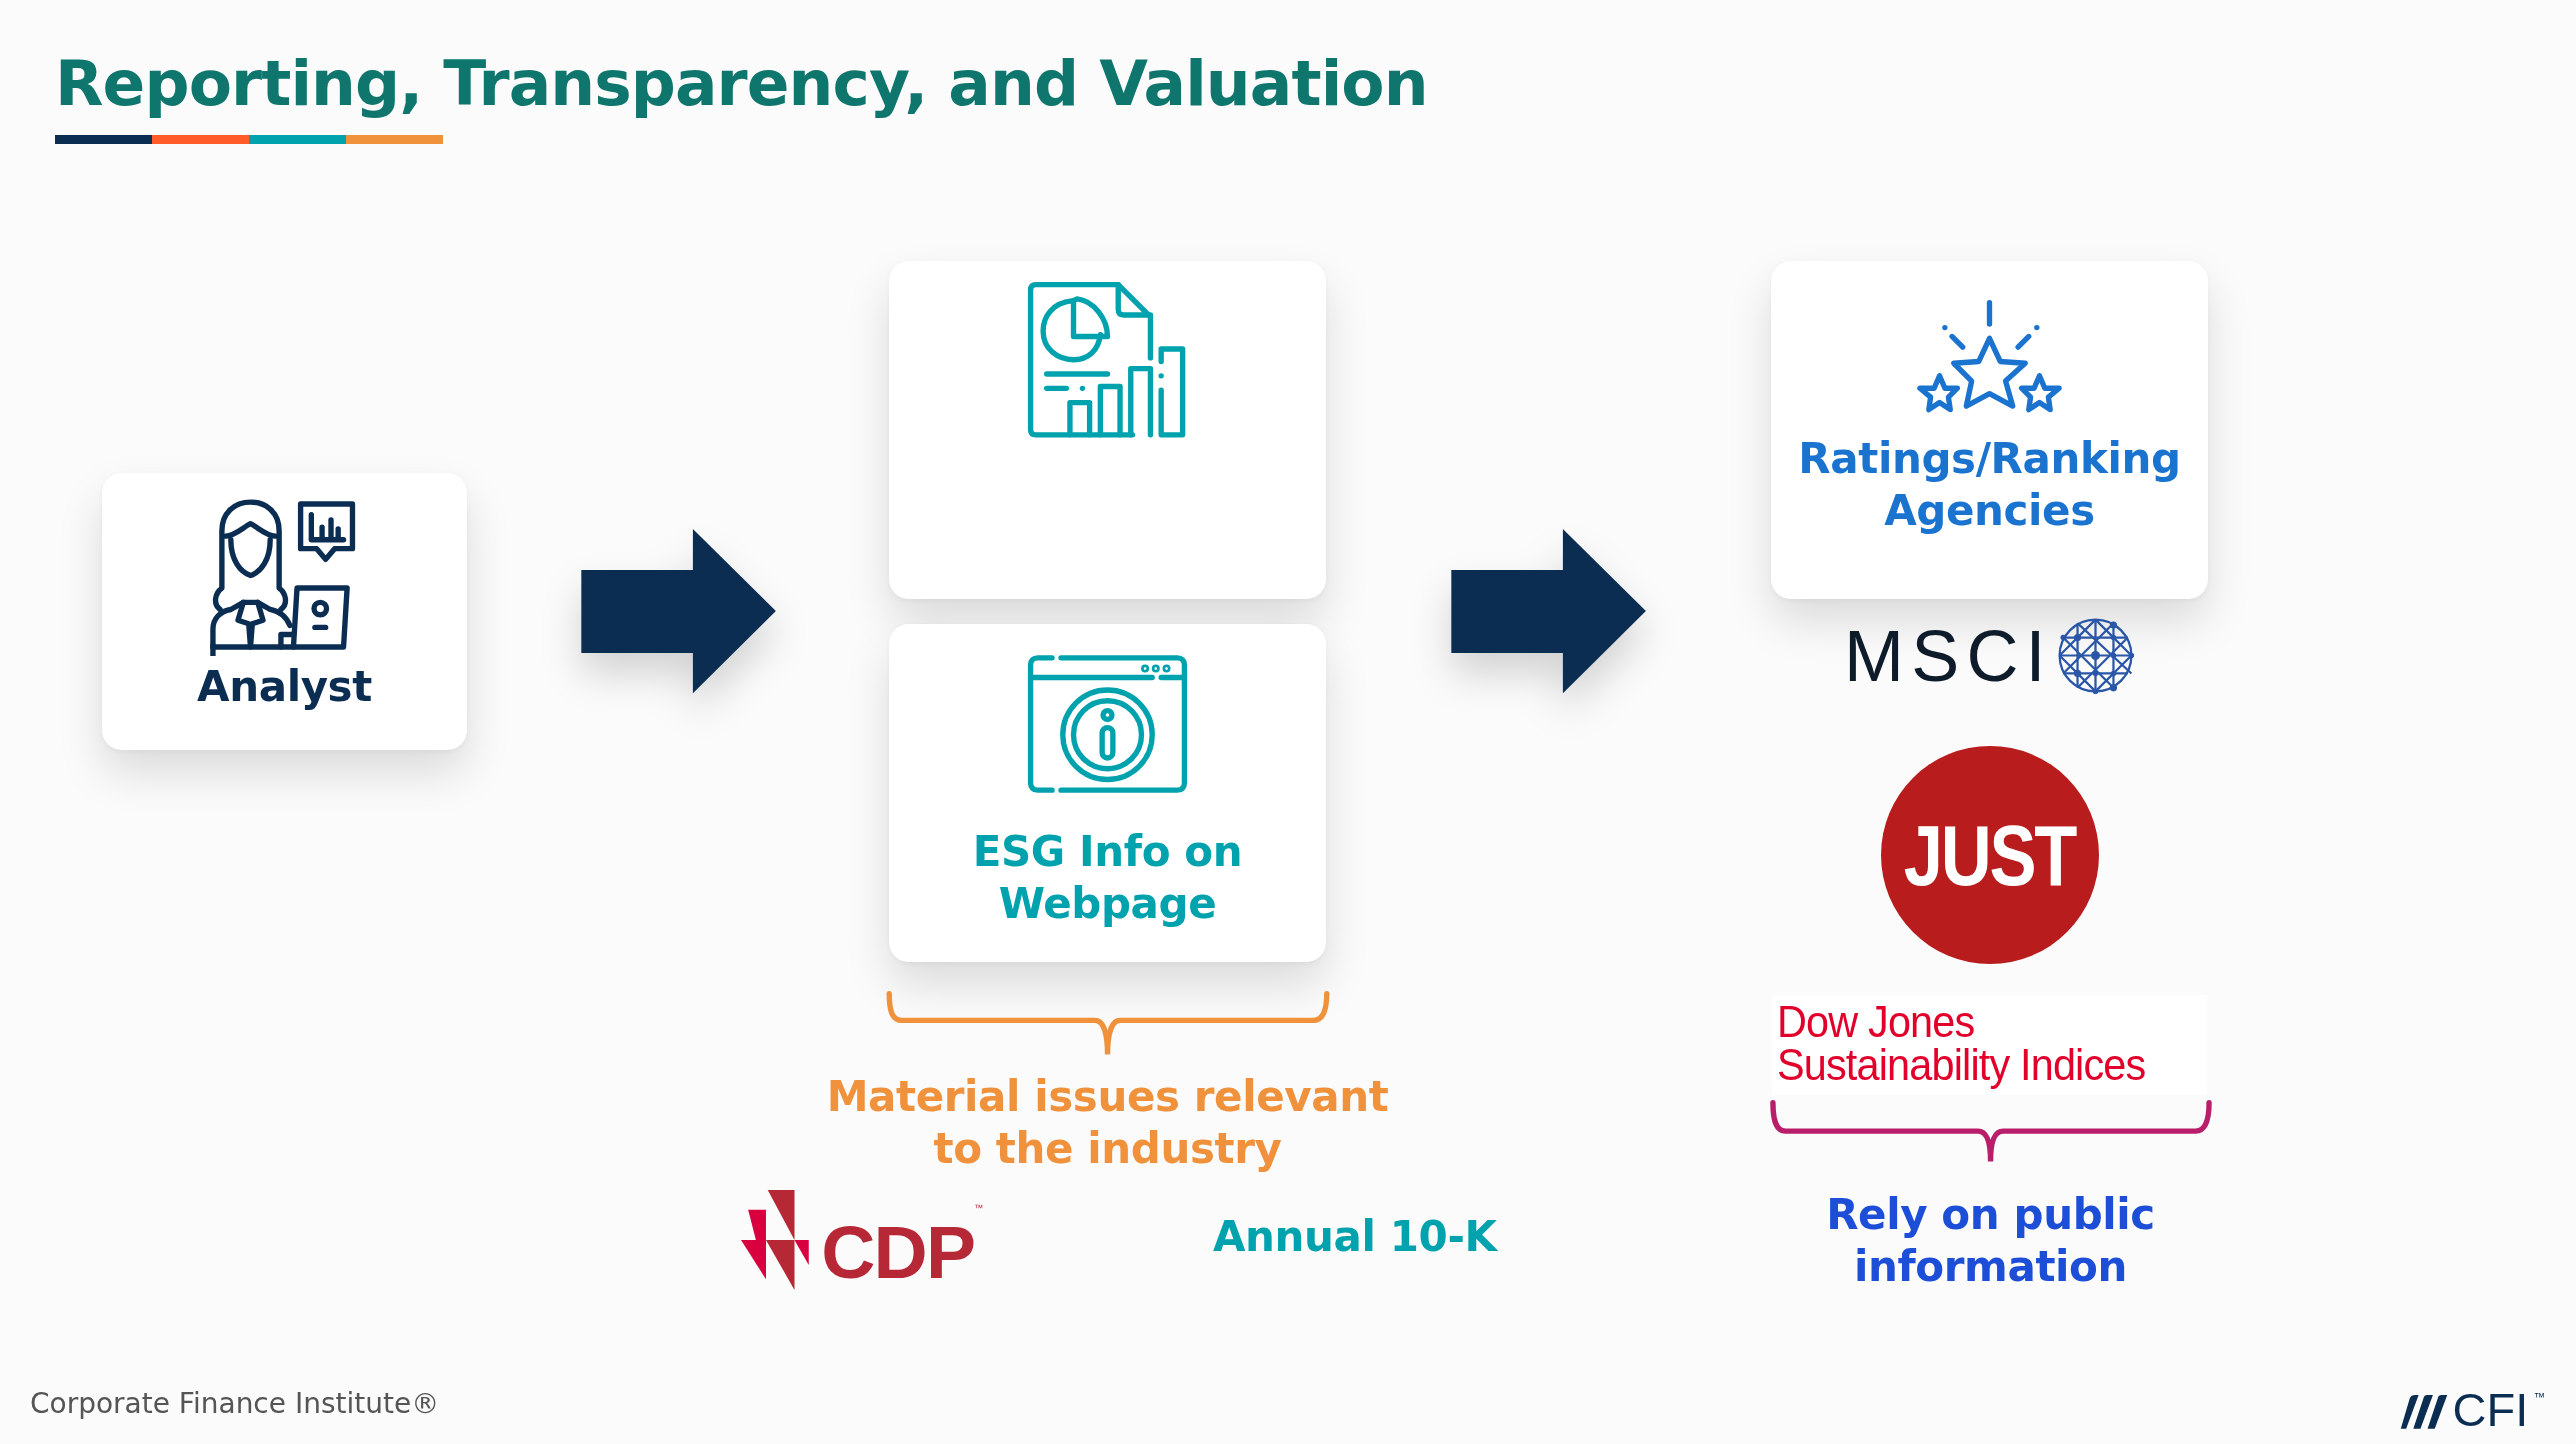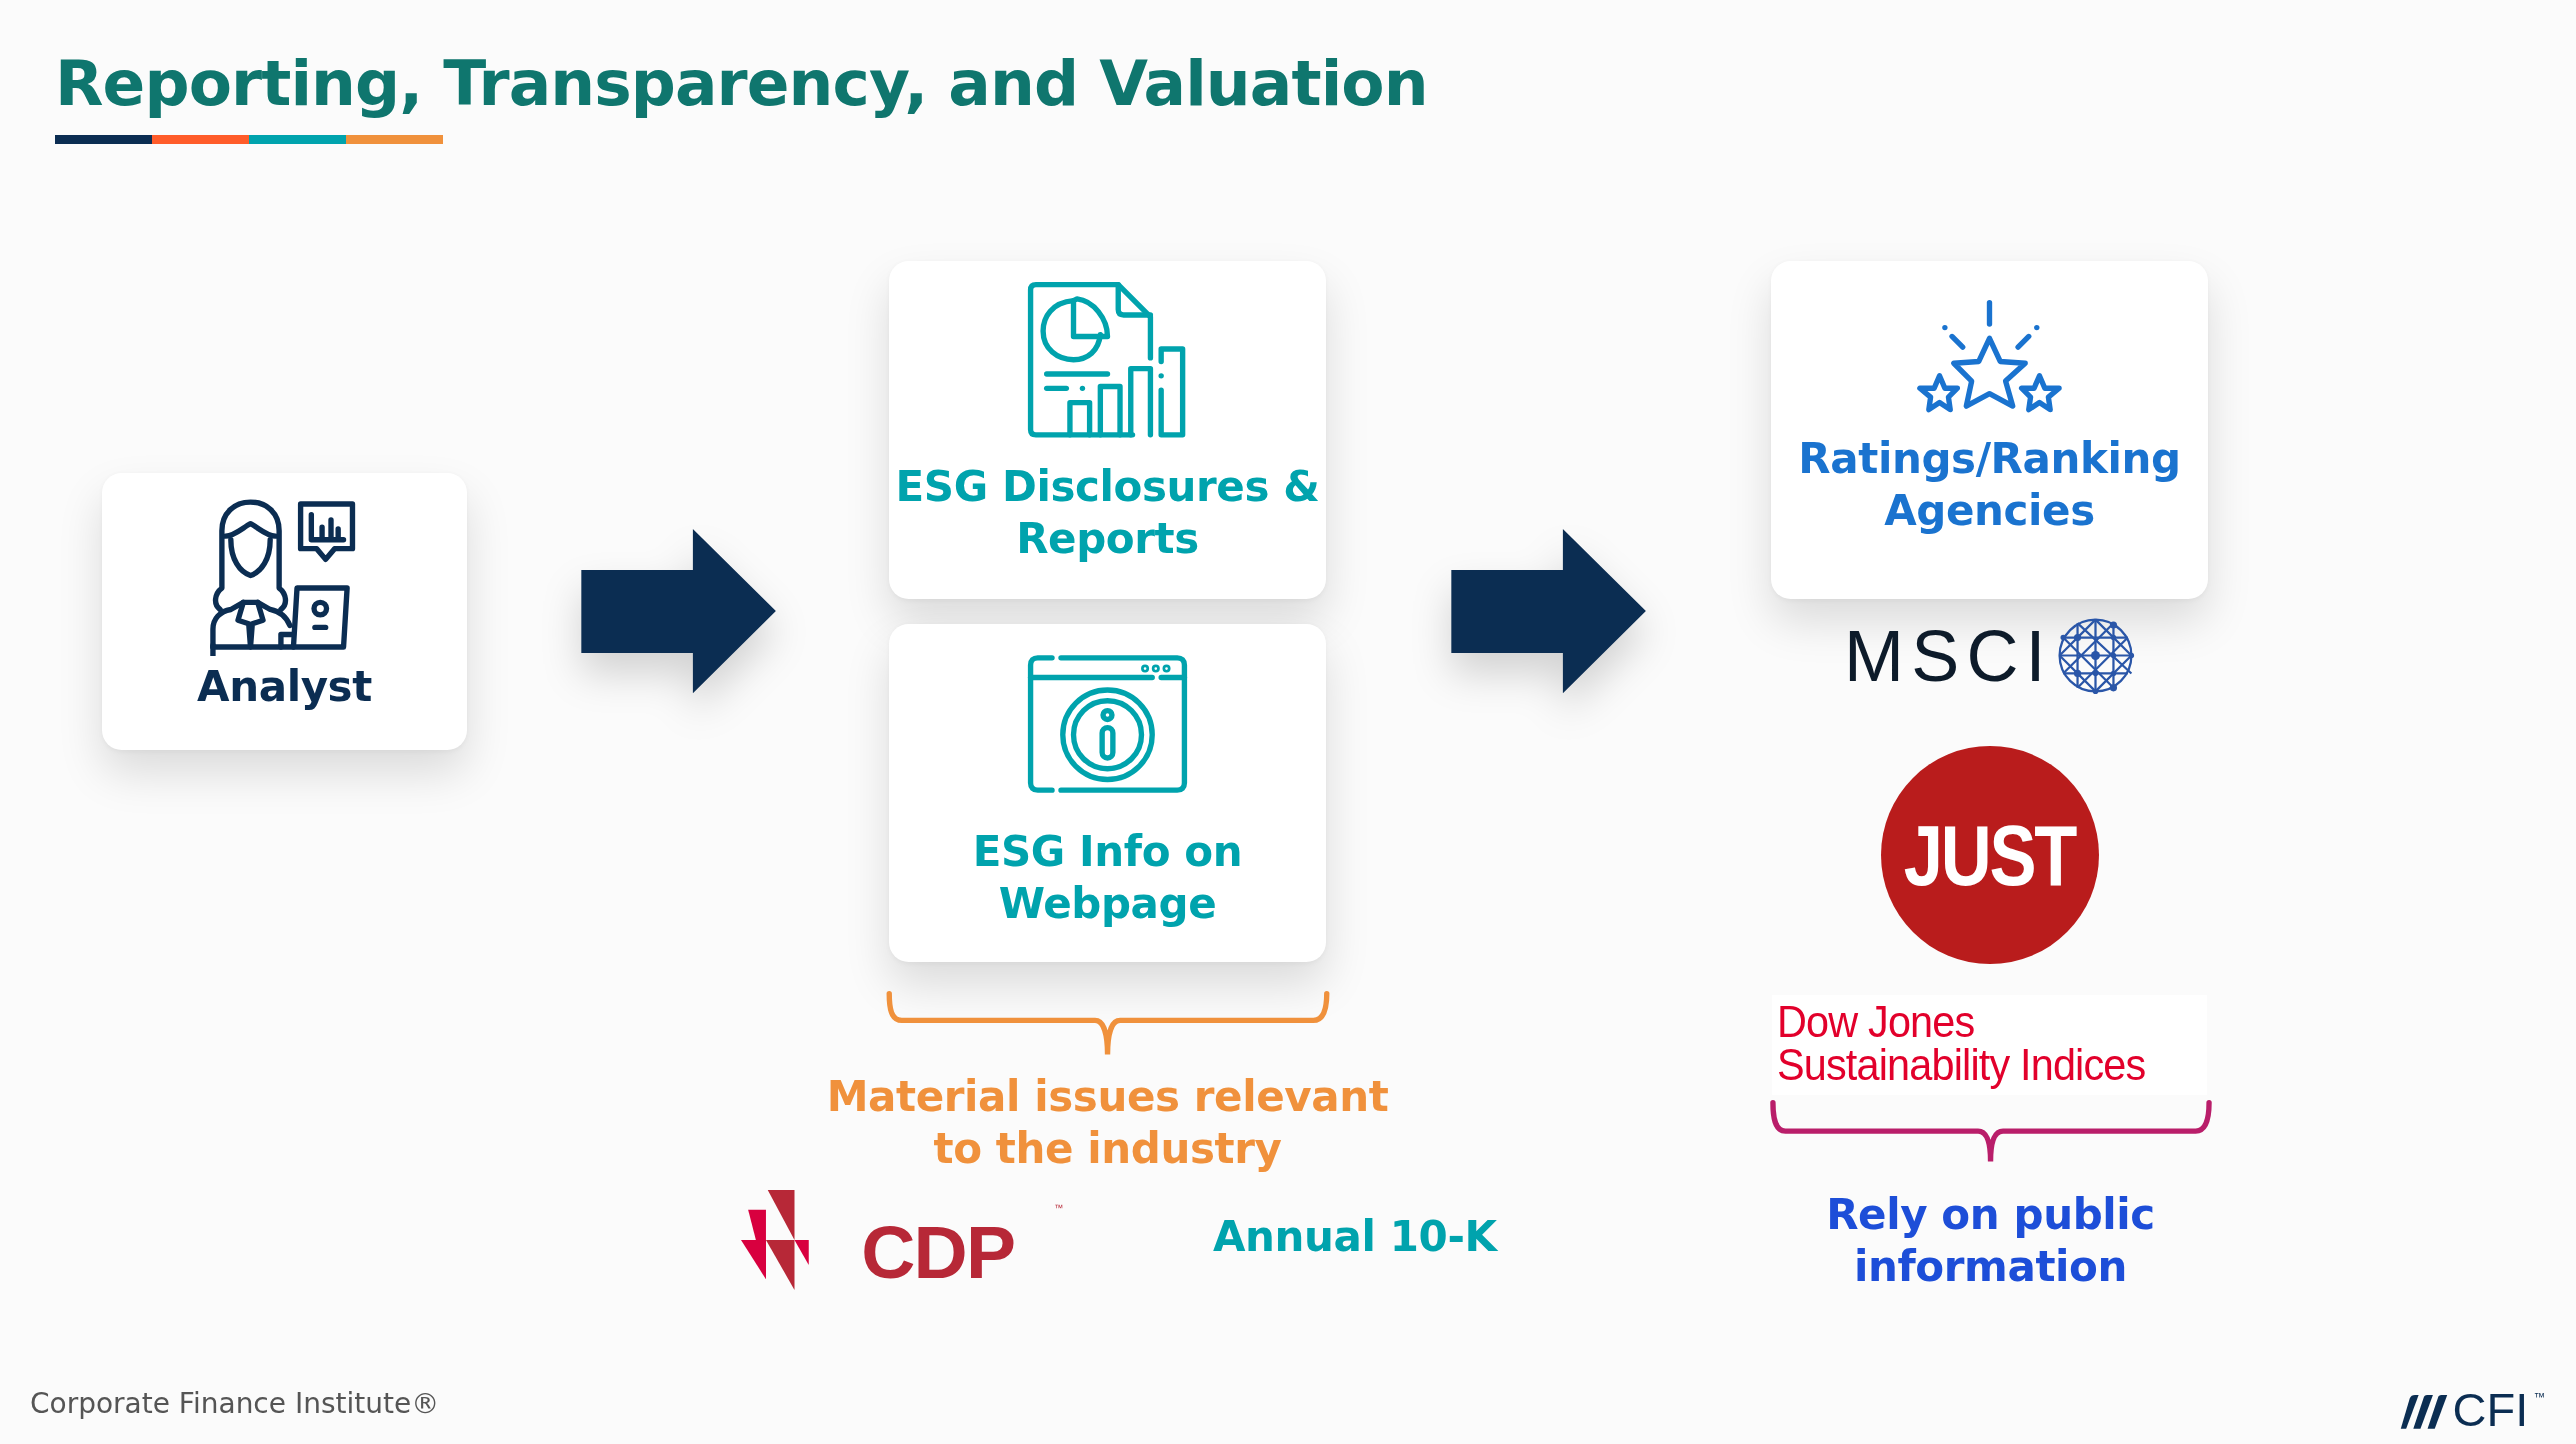--- a/index.html
+++ b/index.html
@@ -61,21 +61,21 @@
   .djsi {
     left: 1772px; top: 995px; width: 435px; height: 100px; background: #ffffff;
     box-sizing: border-box; padding: 5.4px 0 0 5.4px;
   }
   .djsi div {
     font-family: "Liberation Sans", sans-serif; color: #e2002b; font-size: 45px;
     line-height: 43px; letter-spacing: -0.9px; transform: scaleX(0.92); transform-origin: left;
     white-space: nowrap;
   }
 
-  .cdp { left: 741px; top: 1190px; display: flex; align-items: flex-end; gap: 40px; }
+  .cdp { left: 741px; top: 1190px; display: flex; align-items: flex-end; }
   .cdp-text { font-family: "Liberation Sans", sans-serif; font-weight: bold; color: #b72837; font-size: 75px; line-height: 75px; letter-spacing: -1.8px; margin-left: -1.8px; }
   .cdp-tm { font-family: "Liberation Sans", sans-serif; color: #b72837; font-size: 9px; align-self: flex-start; margin-top: 12.5px; }
 
   .footer-left { left: 30px; top: 1387px; font-size: 28px; color: #555555; white-space: nowrap; }
   .footer-right { left: 2399px; top: 1386px; display: flex; align-items: flex-start; }
   .cfi-text { font-family: "Liberation Sans", sans-serif; font-size: 47px; color: #0b2d52; line-height: 47px; margin-left: 3.6px; }
   .cfi-tm { font-family: "Liberation Sans", sans-serif; font-size: 11.6px; color: #0b2d52; margin-left: 5.4px; margin-top: 3.6px; }
 </style>
 </head>
 <body>
@@ -124,24 +124,20 @@
     <path d="M52 22 L52 62 L90 62 C90 42 74 22 56 20 Z"></path>
     <path d="M22 104 L90 104"></path>
     <path d="M22 120 L44 120"></path>
     <path d="M62 120 L62 120"></path>
     <path d="M48 172 L48 136 L70 136 L70 172"></path>
     <path d="M82 172 L82 118 L104 118 L104 172"></path>
     <path d="M116 172 L116 98 L138 98 L138 172"></path>
     <path d="M150 90 L150 76 L174 76 L174 172 L150 172 L150 122"></path>
     <path d="M150 106 L150 106"></path>
   </svg>
-  <div class="label teal" style="margin-top:19.7px">
-    <div>ESG Disclosures &amp;</div>
-    <div>Reports</div>
-  </div>
 </div>
 
 <div class="card card-webpage">
   <svg width="161" height="140" viewBox="0 0 180 156" fill="none" stroke="#00a3ad" stroke-width="6" stroke-linecap="round" stroke-linejoin="round">
     <path d="M28 4 L12 4 C7 4 4 7 4 12 L4 144 C4 149 7 152 12 152 L28 152"></path>
     <path d="M38 4 L168 4 C173 4 176 7 176 12 L176 144 C176 149 173 152 168 152 L38 152"></path>
     <path d="M4 26 L140 26"></path>
     <path d="M150 26 L176 26"></path>
     <circle cx="132" cy="16" r="1.5"></circle>
     <circle cx="144" cy="16" r="1.5"></circle>

